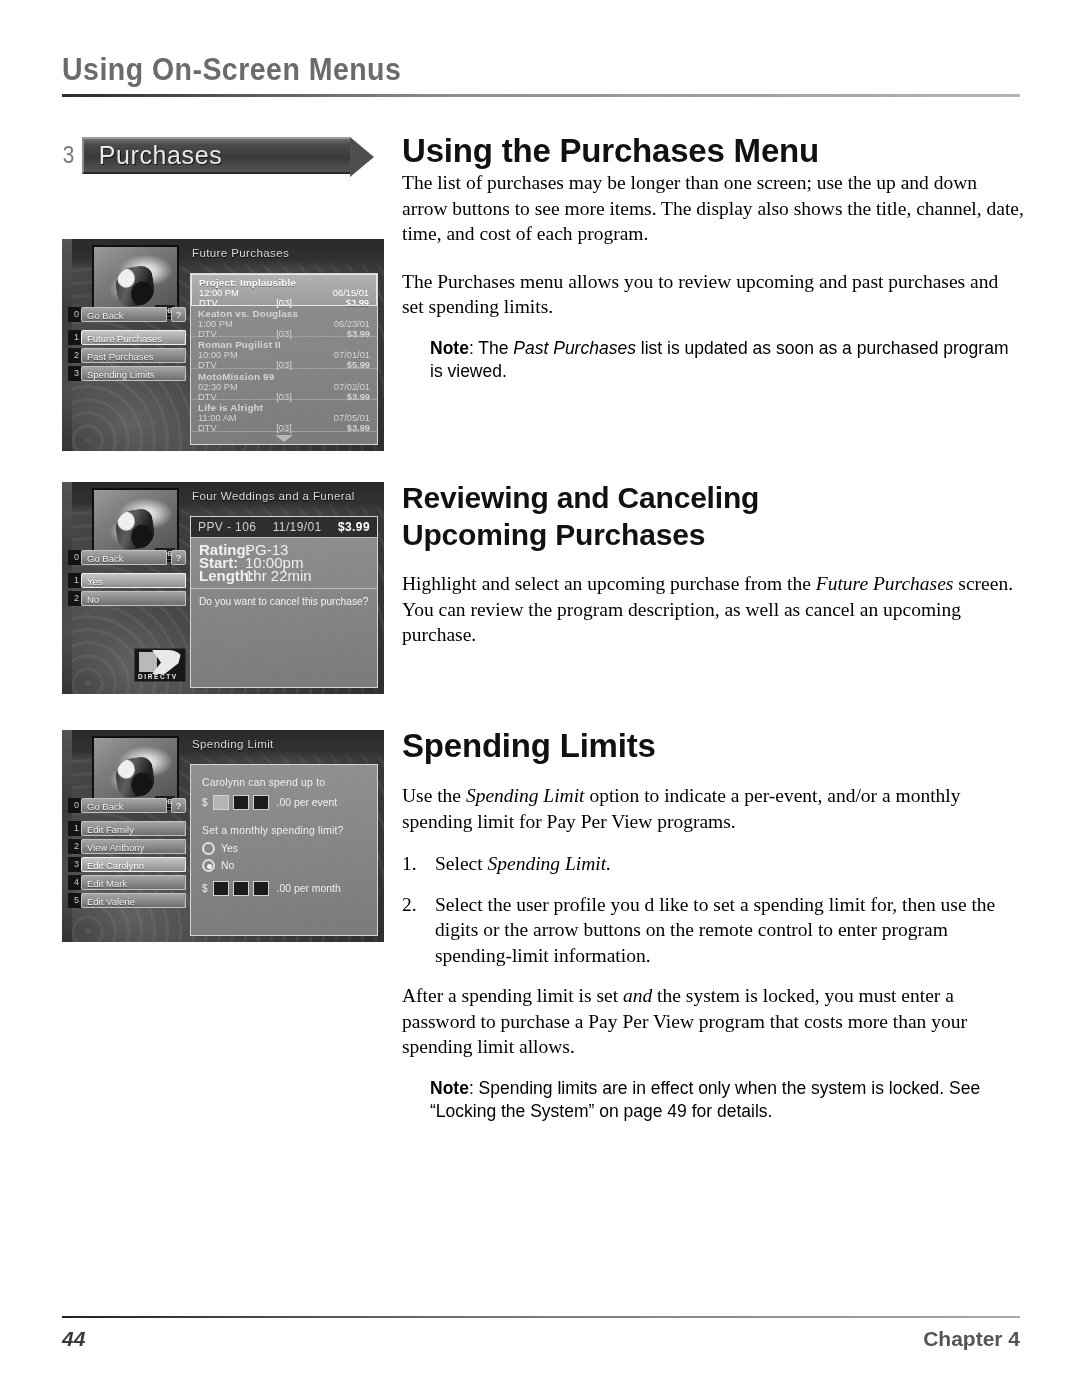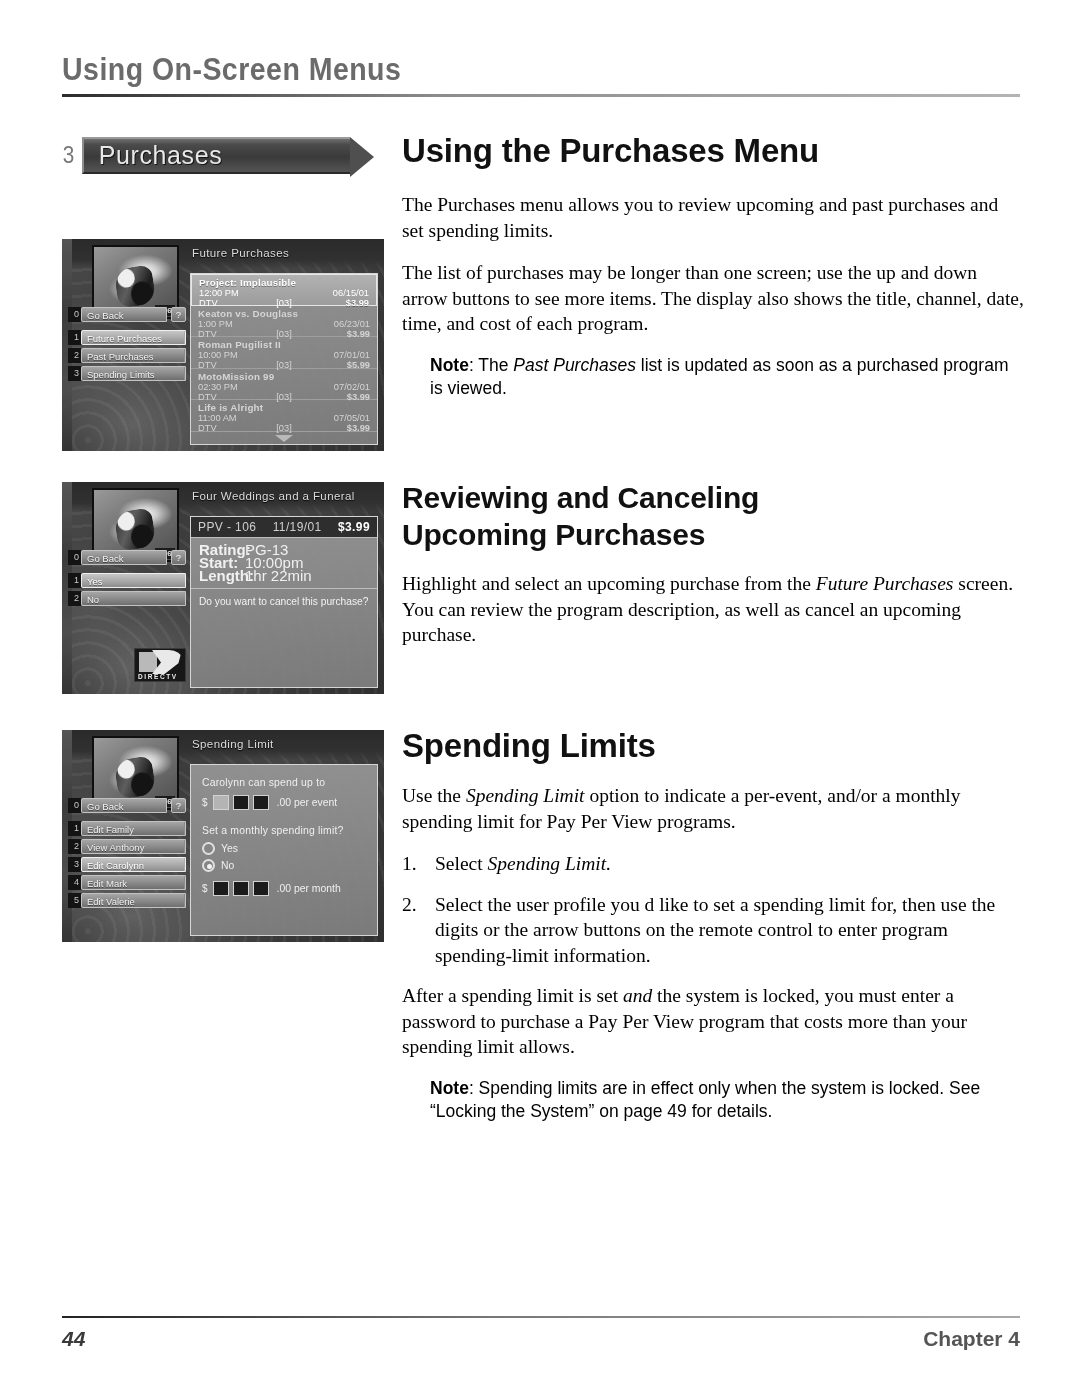--- a/index.html
+++ b/index.html
@@ -348,22 +348,22 @@
 
   <div class="menu-tag">
     <div class="menu-tag-num">3</div>
     <div class="menu-tag-pill">
       <span class="menu-tag-label">Purchases</span>
     </div>
   </div>
 
   <div class="col-right" style="top:132px;">
     <h1 class="sec-title">Using the Purchases Menu</h1>
+    <p class="body">The list of purchases may be longer than one screen; use the up and down arrow buttons to see more items. The display also shows the title, channel, date, time, and cost of each program.</p>
     <p class="body" style="margin-top:22px;">The Purchases menu allows you to review upcoming and past purchases and set spending limits.</p>
-    <p class="body">The list of purchases may be longer than one screen; use the up and down arrow buttons to see more items. The display also shows the title, channel, date, time, and cost of each program.</p>
     <div class="note">
       <b>Note</b><span>: The </span><i>Past Purchases</i><span> list is updated as soon as a purchased program is viewed.</span>
     </div>
   </div>
 
   <div class="tv" style="left:62px; top:239px;">
     <div class="tv-bg"></div>
     <div class="tv-darkband"></div>
     <div class="tv-lstrip"></div>
 

